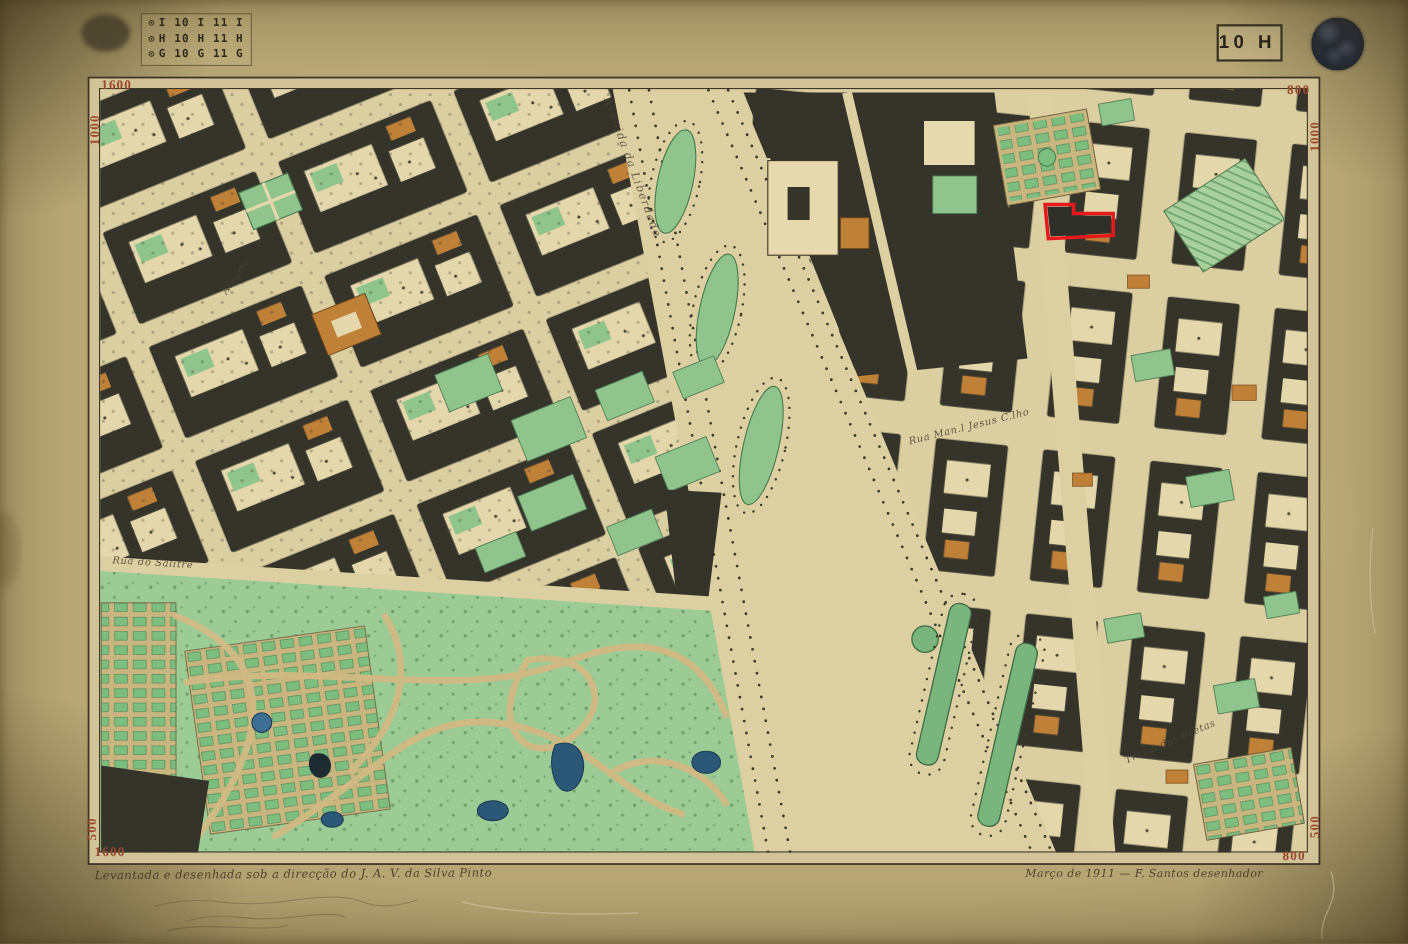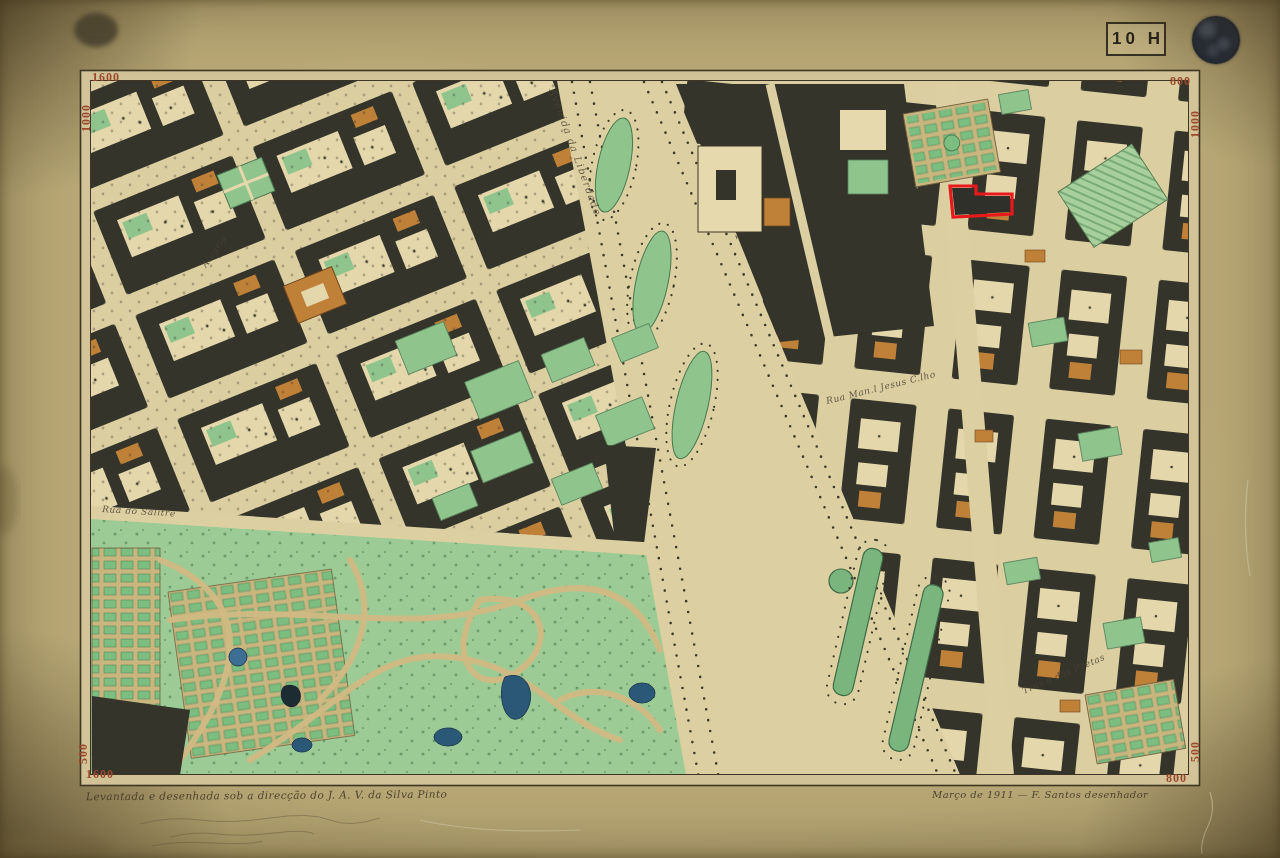--- a/index.html
+++ b/index.html
@@ -16,21 +16,21 @@
     font-family:"Liberation Serif",serif;}
   .board::after{content:"";position:absolute;inset:0;pointer-events:none;
     box-shadow:inset 0 0 70px rgba(66,54,24,.5), inset 0 0 12px rgba(52,40,16,.5);}
   svg{position:absolute;left:0;top:0;}
   .stamp{position:absolute;left:128px;top:12px;padding:2px 6px;
     border:1px solid rgba(52,46,30,.55);background:rgba(206,190,140,.25);
     font:700 10px "DejaVu Sans Mono",monospace;color:#2e2a1e;line-height:13px;letter-spacing:1px;}
   .stamp .mk{font-size:9px;margin-right:3px;color:#3a3424;}
   .sheetbox{position:absolute;left:1106px;top:22px;width:56px;height:30px;
     border:2px solid #363122;background:rgba(213,198,150,.45);
-    display:flex;align-items:center;justify-content:flex-end;
+    display:flex;align-items:center;justify-content:flex-start;
     font:700 17px "Liberation Sans",sans-serif;color:#26231a;letter-spacing:4px;}
   .seal{position:absolute;left:1192px;top:16px;width:48px;height:48px;border-radius:50%;
     background:
       radial-gradient(circle at 32% 28%, rgba(130,140,160,.30) 0 7%, transparent 26%),
       radial-gradient(circle at 66% 58%, rgba(150,150,175,.22) 0 6%, transparent 22%),
       radial-gradient(circle at 44% 72%, rgba(140,145,160,.18) 0 5%, transparent 20%),
       radial-gradient(circle at 50% 50%, #272c35 0 58%, #151920 100%);
     box-shadow:0 0 3px rgba(18,18,24,.7);}
   .cn{position:absolute;font:700 12px "Liberation Serif",serif;color:#9c4a2e;letter-spacing:1px;white-space:nowrap;}
   .cn.v{transform:rotate(-90deg);transform-origin:0 0;}
@@ -254,20 +254,25 @@
         <path d="M152,846 q20,-5 60,-3 t50,-2"></path>
       </g>
       <g stroke="#e9e2c6" stroke-width="1.2" fill="none" opacity=".45">
         <path d="M1210,792 q6,18 -2,34 t-6,28"></path>
         <path d="M1248,480 q-6,50 2,96"></path>
         <path d="M420,820 q60,14 160,10"></path>
       </g>
     </g>
   </svg>
 
+  <div class="stamp">
+    <div><span class="mk">⊙</span><span>I 10 I 11 I</span></div>
+    <div><span class="mk">⊙</span><span>H 10 H 11 H</span></div>
+    <div><span class="mk">⊙</span><span>G 10 G 11 G</span></div>
+  </div>
 
   <div class="sheetbox">
     <span>10 H</span>
   </div>
   <div class="seal" title=""></div>
 
   <div class="cn" style="left:92px;top:70px;">1600</div>
   <div class="cn v" style="left:79px;top:132px;">1000</div>
   <div class="cn" style="left:1170px;top:74px;">800</div>
   <div class="cn v" style="left:1188px;top:138px;">1000</div>

